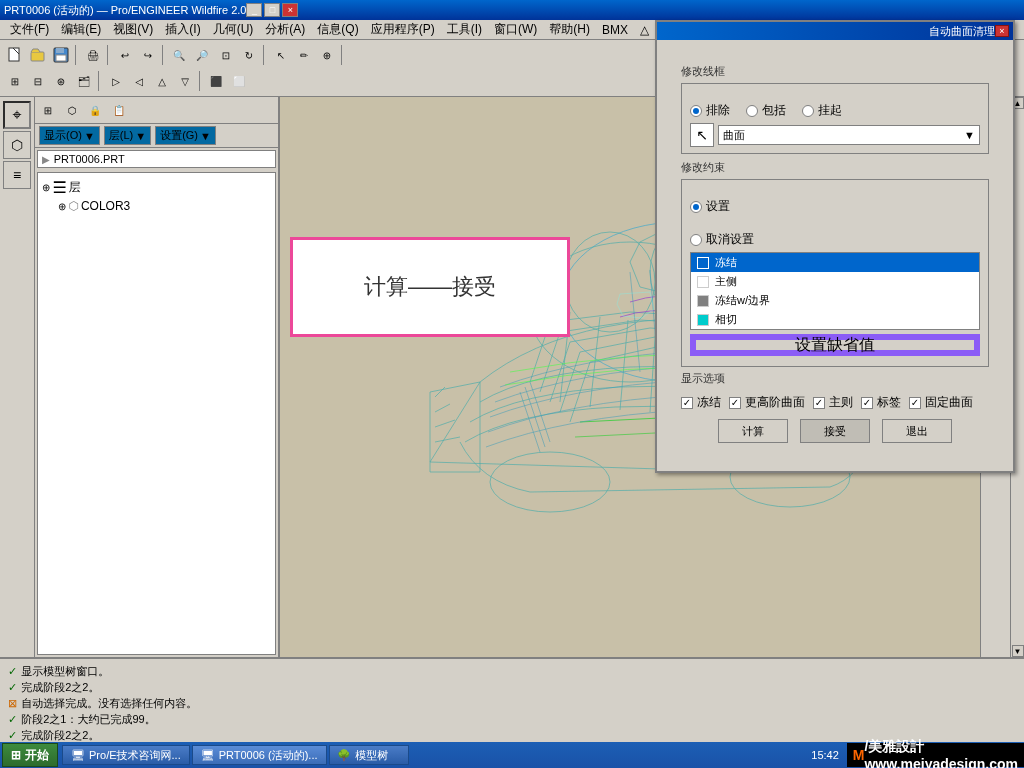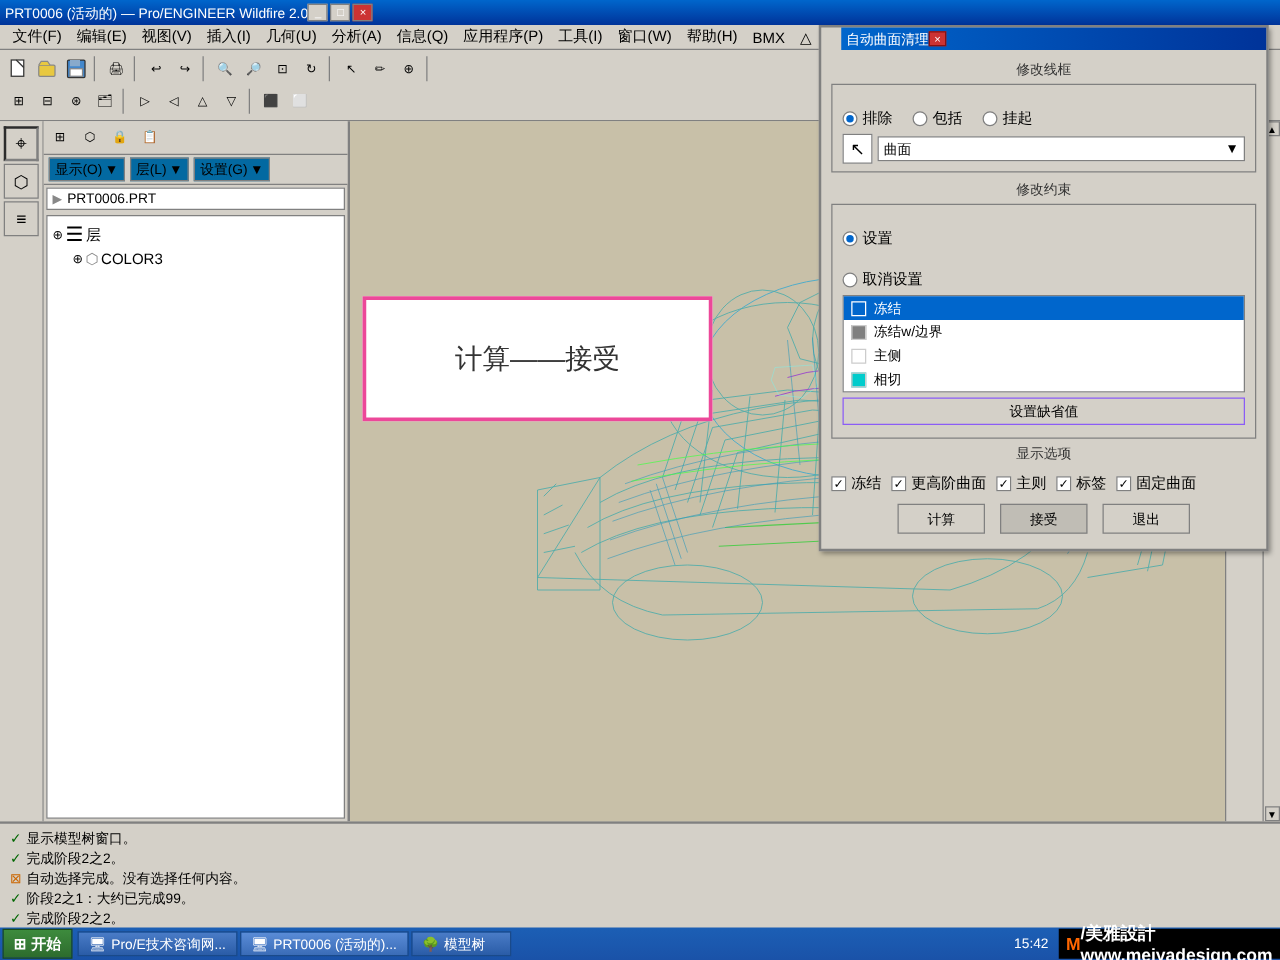--- a/index.html
+++ b/index.html
@@ -245,33 +245,32 @@
       z-index: 100;
     }
     .dialog-title {
       background: linear-gradient(to right, #0066cc, #003399);
       color: white;
       height: 18px;
       display: flex;
       align-items: center;
       padding: 0 4px;
       font-size: 11px;
-      justify-content: flex-start;
-      margin-left: 16px;
+      justify-content: flex-end;
     }
     .dialog-close {
       width: 14px; height: 12px;
       background: #cc3333;
       border: 1px solid #881111;
       display: flex; align-items: center; justify-content: center;
       cursor: pointer;
       font-size: 9px;
       color: white;
     }
-    .dialog-body { padding: 8px; text-align: center; }
+    .dialog-body { padding: 24px; }
     .section-label {
       font-size: 11px;
       margin-bottom: 4px;
       color: #333;
     }
     .section-border {
       border: 1px solid #808080;
       padding: 6px 8px;
       background: #d4d0c8;
     }
@@ -372,24 +371,24 @@
       background: #d4d0c8;
       border: 1px solid #808080;
       display: flex; align-items: center; justify-content: center;
       cursor: pointer;
       font-size: 11px;
     }
     .set-default-btn {
       width: 100%;
       height: 22px;
       background: #d4d0c8;
-      border: 1px solid #8b5cf6;
-      display: flex; align-items: center; justify-content: center;
-      cursor: pointer;
-      font-size: 11px;
+      border: 6px solid #8b5cf6;
+      display: flex; align-items: center; justify-content: center;
+      cursor: pointer;
+      font-size: 16px;
       margin: 4px 0;
     }
   </style>
 </head>
 <body>
 
 <div style="position: relative; width: 1024px; height: 768px; overflow: hidden;">
 
   <div class="title-bar">
     <span style="font-size:11px;">PRT0006 (活动的) — Pro/ENGINEER Wildfire 2.0</span>
@@ -717,26 +716,26 @@
             <span>取消设置</span>
           </div>
         </div>
 
         <div class="constraint-list">
           <div class="constraint-item selected">
             <div class="color-box" style="background: #0066cc;"></div>
             <span>冻结</span>
           </div>
           <div class="constraint-item">
+            <div class="color-box" style="background: white;"></div>
+            <span>主侧</span>
+          </div>
+          <div class="constraint-item">
             <div class="color-box" style="background: #808080;"></div>
             <span>冻结w/边界</span>
-          </div>
-          <div class="constraint-item">
-            <div class="color-box" style="background: white;"></div>
-            <span>主侧</span>
           </div>
           <div class="constraint-item">
             <div class="color-box" style="background: #00cccc;"></div>
             <span>相切</span>
           </div>
         </div>
 
         <div class="set-default-btn">
           <span>设置缺省值</span>
         </div>

